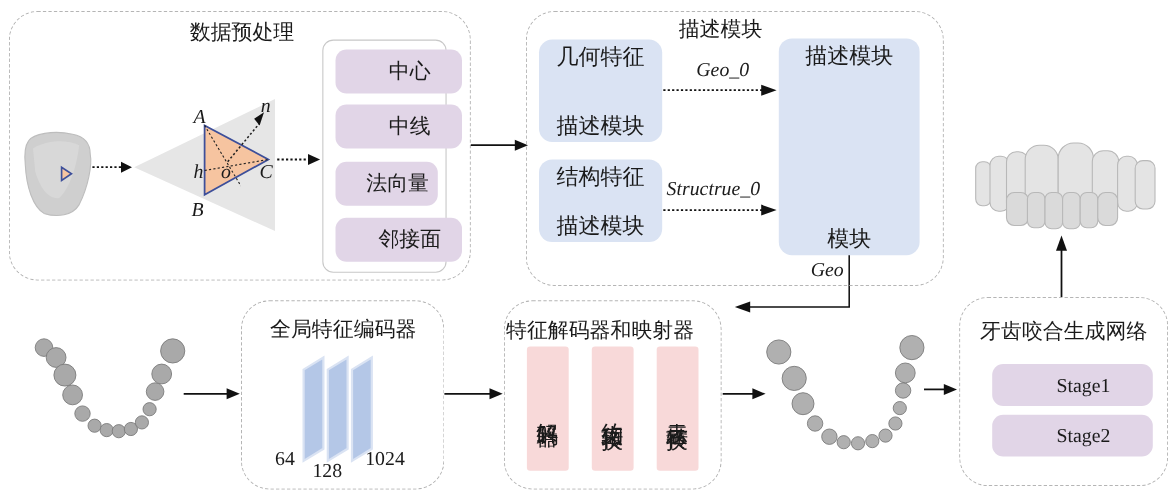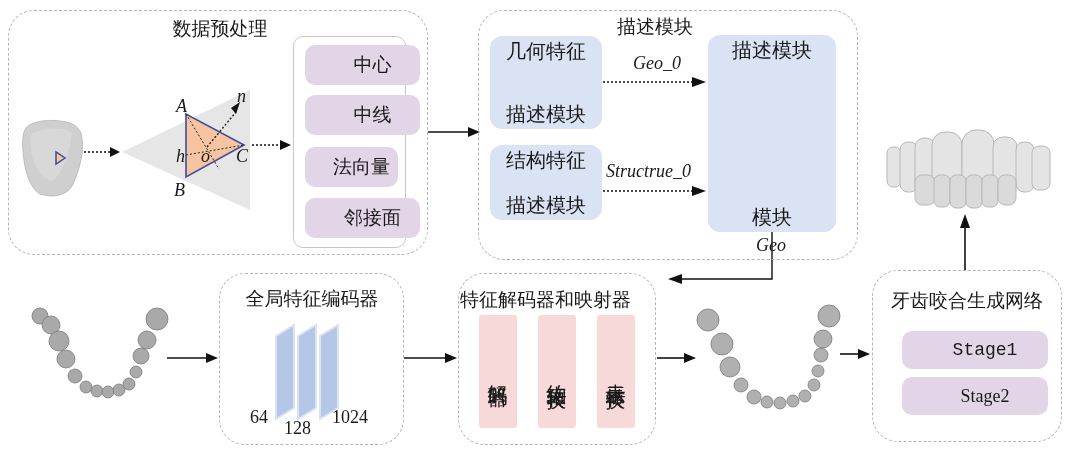--- a/index.html
+++ b/index.html
@@ -151,21 +151,21 @@
   <span>结构特征</span>
   <span>描述模块</span>
 </div>
 <div class="blue" style="left:708px; top:35px; width:128px; height:197px; flex-direction:column;">
   <span>描述模块</span>
   <span>模块</span>
 </div>
 
 <span class="ital" style="left:633px; top:53px;">Geo_0</span>
 <span class="ital" style="left:606px; top:161px;">Structrue_0</span>
-<span class="ital" style="left:756px; top:235px;font-style:italic;">Geo</span>
+<span class="ital" style="left:737px; top:235px;font-style:italic;">Geo</span>
 
 <div class="dash-box" style="left:219px; top:273px; width:185px; height:172px;"></div>
 <div class="title" style="left:232px; top:286px; width:160px;">全局特征编码器</div>
 <span class="lbl" style="left:250px; top:407px;">64</span>
 <span class="lbl" style="left:284px; top:418px;">128</span>
 <span class="lbl" style="left:332px; top:407px;">1024</span>
 
 <div class="dash-box" style="left:458px; top:273px; width:198px; height:172px;"></div>
 <div class="title" style="left:448px; top:287px; width:195px;">特征解码器和映射器</div>
 <div class="pink" style="left:479px; top:315px; width:38px; height:113px;">
@@ -173,14 +173,14 @@
 </div>
 <div class="pink" style="left:538px; top:315px; width:38px; height:113px;">
   <span class="vtext">约束转换</span>
 </div>
 <div class="pink" style="left:597px; top:315px; width:38px; height:113px;">
   <span class="vtext">表示转换</span>
 </div>
 
 <div class="dash-box" style="left:872px; top:270px; width:190px; height:172px;"></div>
 <div class="title" style="left:874px; top:288px; width:186px;">牙齿咬合生成网络</div>
-<div class="purple" style="left:902px; top:331px; width:126px; height:38px; font-family:Liberation Mono, monospace; font-size:18px;">Stage1</div>
+<div class="purple" style="left:902px; top:331px; width:126px; height:38px; font-family:Liberation Serif, serif; font-size:18px;">Stage1</div>
 <div class="purple" style="left:902px; top:377px; width:126px; height:38px; font-family:'Liberation Serif', serif; font-size:18px;">Stage2</div>
 
 </body></html>

